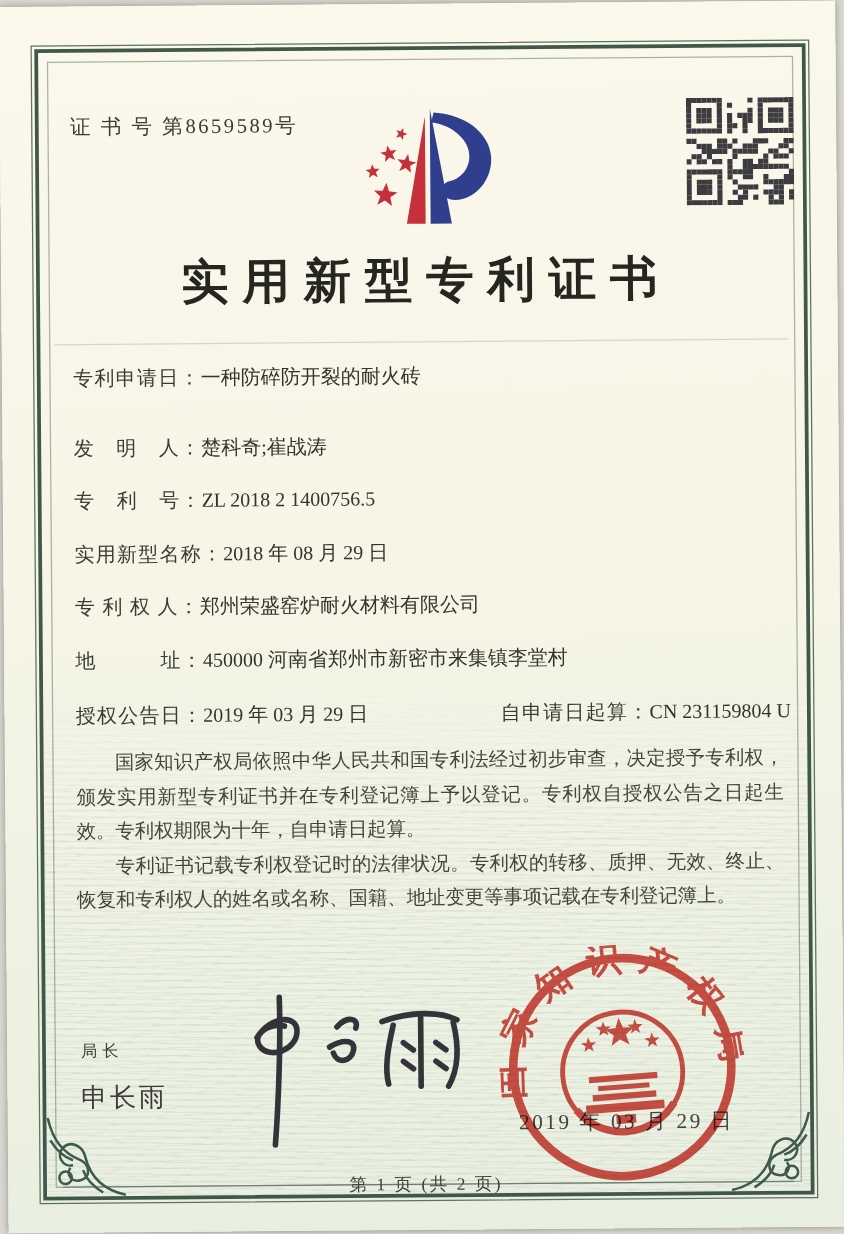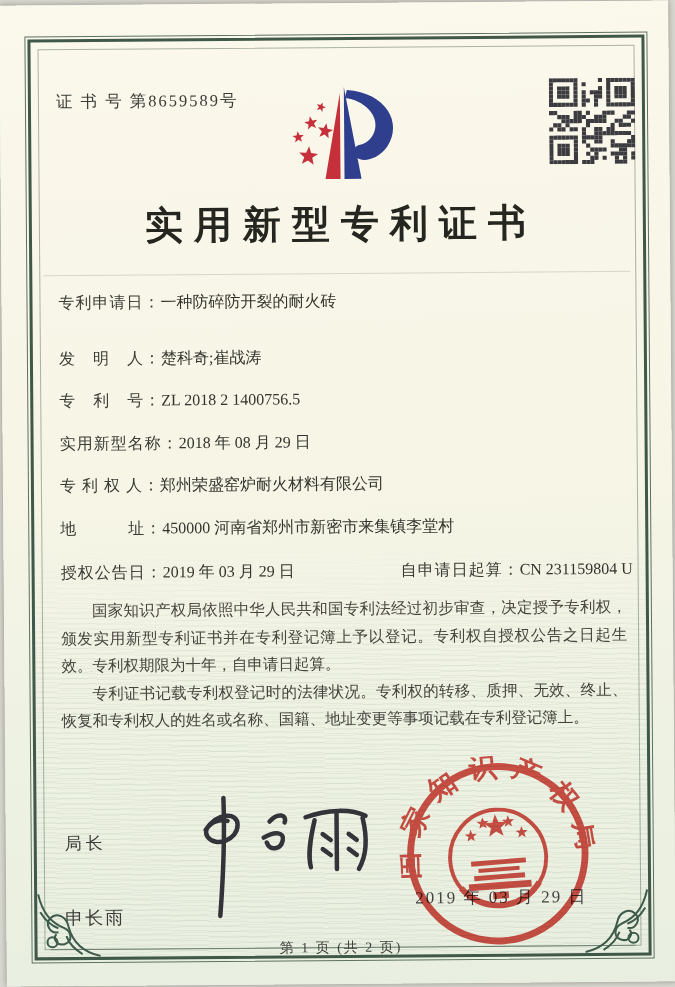--- a/index.html
+++ b/index.html
@@ -42,22 +42,22 @@
          letter-spacing:11px;color:#25261f;text-indent:11px;}
   .title-rule{position:absolute;left:42px;right:40px;top:270px;height:1px;background:rgba(90,100,90,.22);}
   .fields{position:absolute;left:57px;right:40px;top:288px;font-size:16px;}
   .frow{position:absolute;left:0;right:0;white-space:nowrap;}
   .flabel{letter-spacing:1px;color:#3a3b35;}
   .fvalue{color:#33342e;}
   .grant-no{position:absolute;left:340px;top:0;}
   .notice{position:absolute;left:57px;right:46px;top:592px;font-size:15.5px;
           line-height:27.5px;color:#45443d;text-align:justify;}
   .notice p{margin:0;text-indent:2em;}
-  .director-label{left:59px;top:827px;font-size:17px;letter-spacing:4px;color:#3c3d37;}
-  .director-name{left:59px;top:859px;font-size:18px;letter-spacing:2px;color:#3c3d37;margin-top:42px;}
+  .director-label{left:59px;top:827px;font-size:13px;letter-spacing:4px;color:#3c3d37;}
+  .director-name{left:59px;top:859px;font-size:21px;letter-spacing:2px;color:#3c3d37;}
   .seal-date{left:409px;top:884px;font-size:17px;letter-spacing:2px;color:#454243;z-index:1;}
   .footer-page{left:0;right:0;top:936px;text-align:center;font-size:14px;letter-spacing:2px;color:#3e3f39;}
   .logo{position:absolute;left:281px;top:74px;width:128px;height:114px;}
   .qr{position:absolute;left:549px;top:77px;width:86px;height:86px;}
   .seal{position:absolute;left:394px;top:754px;width:196px;height:196px;
         mix-blend-mode:multiply;opacity:.88;z-index:2;transform:rotate(-4deg);}
   .signature{position:absolute;left:152px;top:786px;width:230px;height:130px;z-index:0;}
   .flourish{position:absolute;bottom:28px;width:66px;height:66px;color:#3d5a4b;}
   .flourish.fr{right:26px;}
   .flourish.fl{left:30px;transform:scaleX(-1);}

